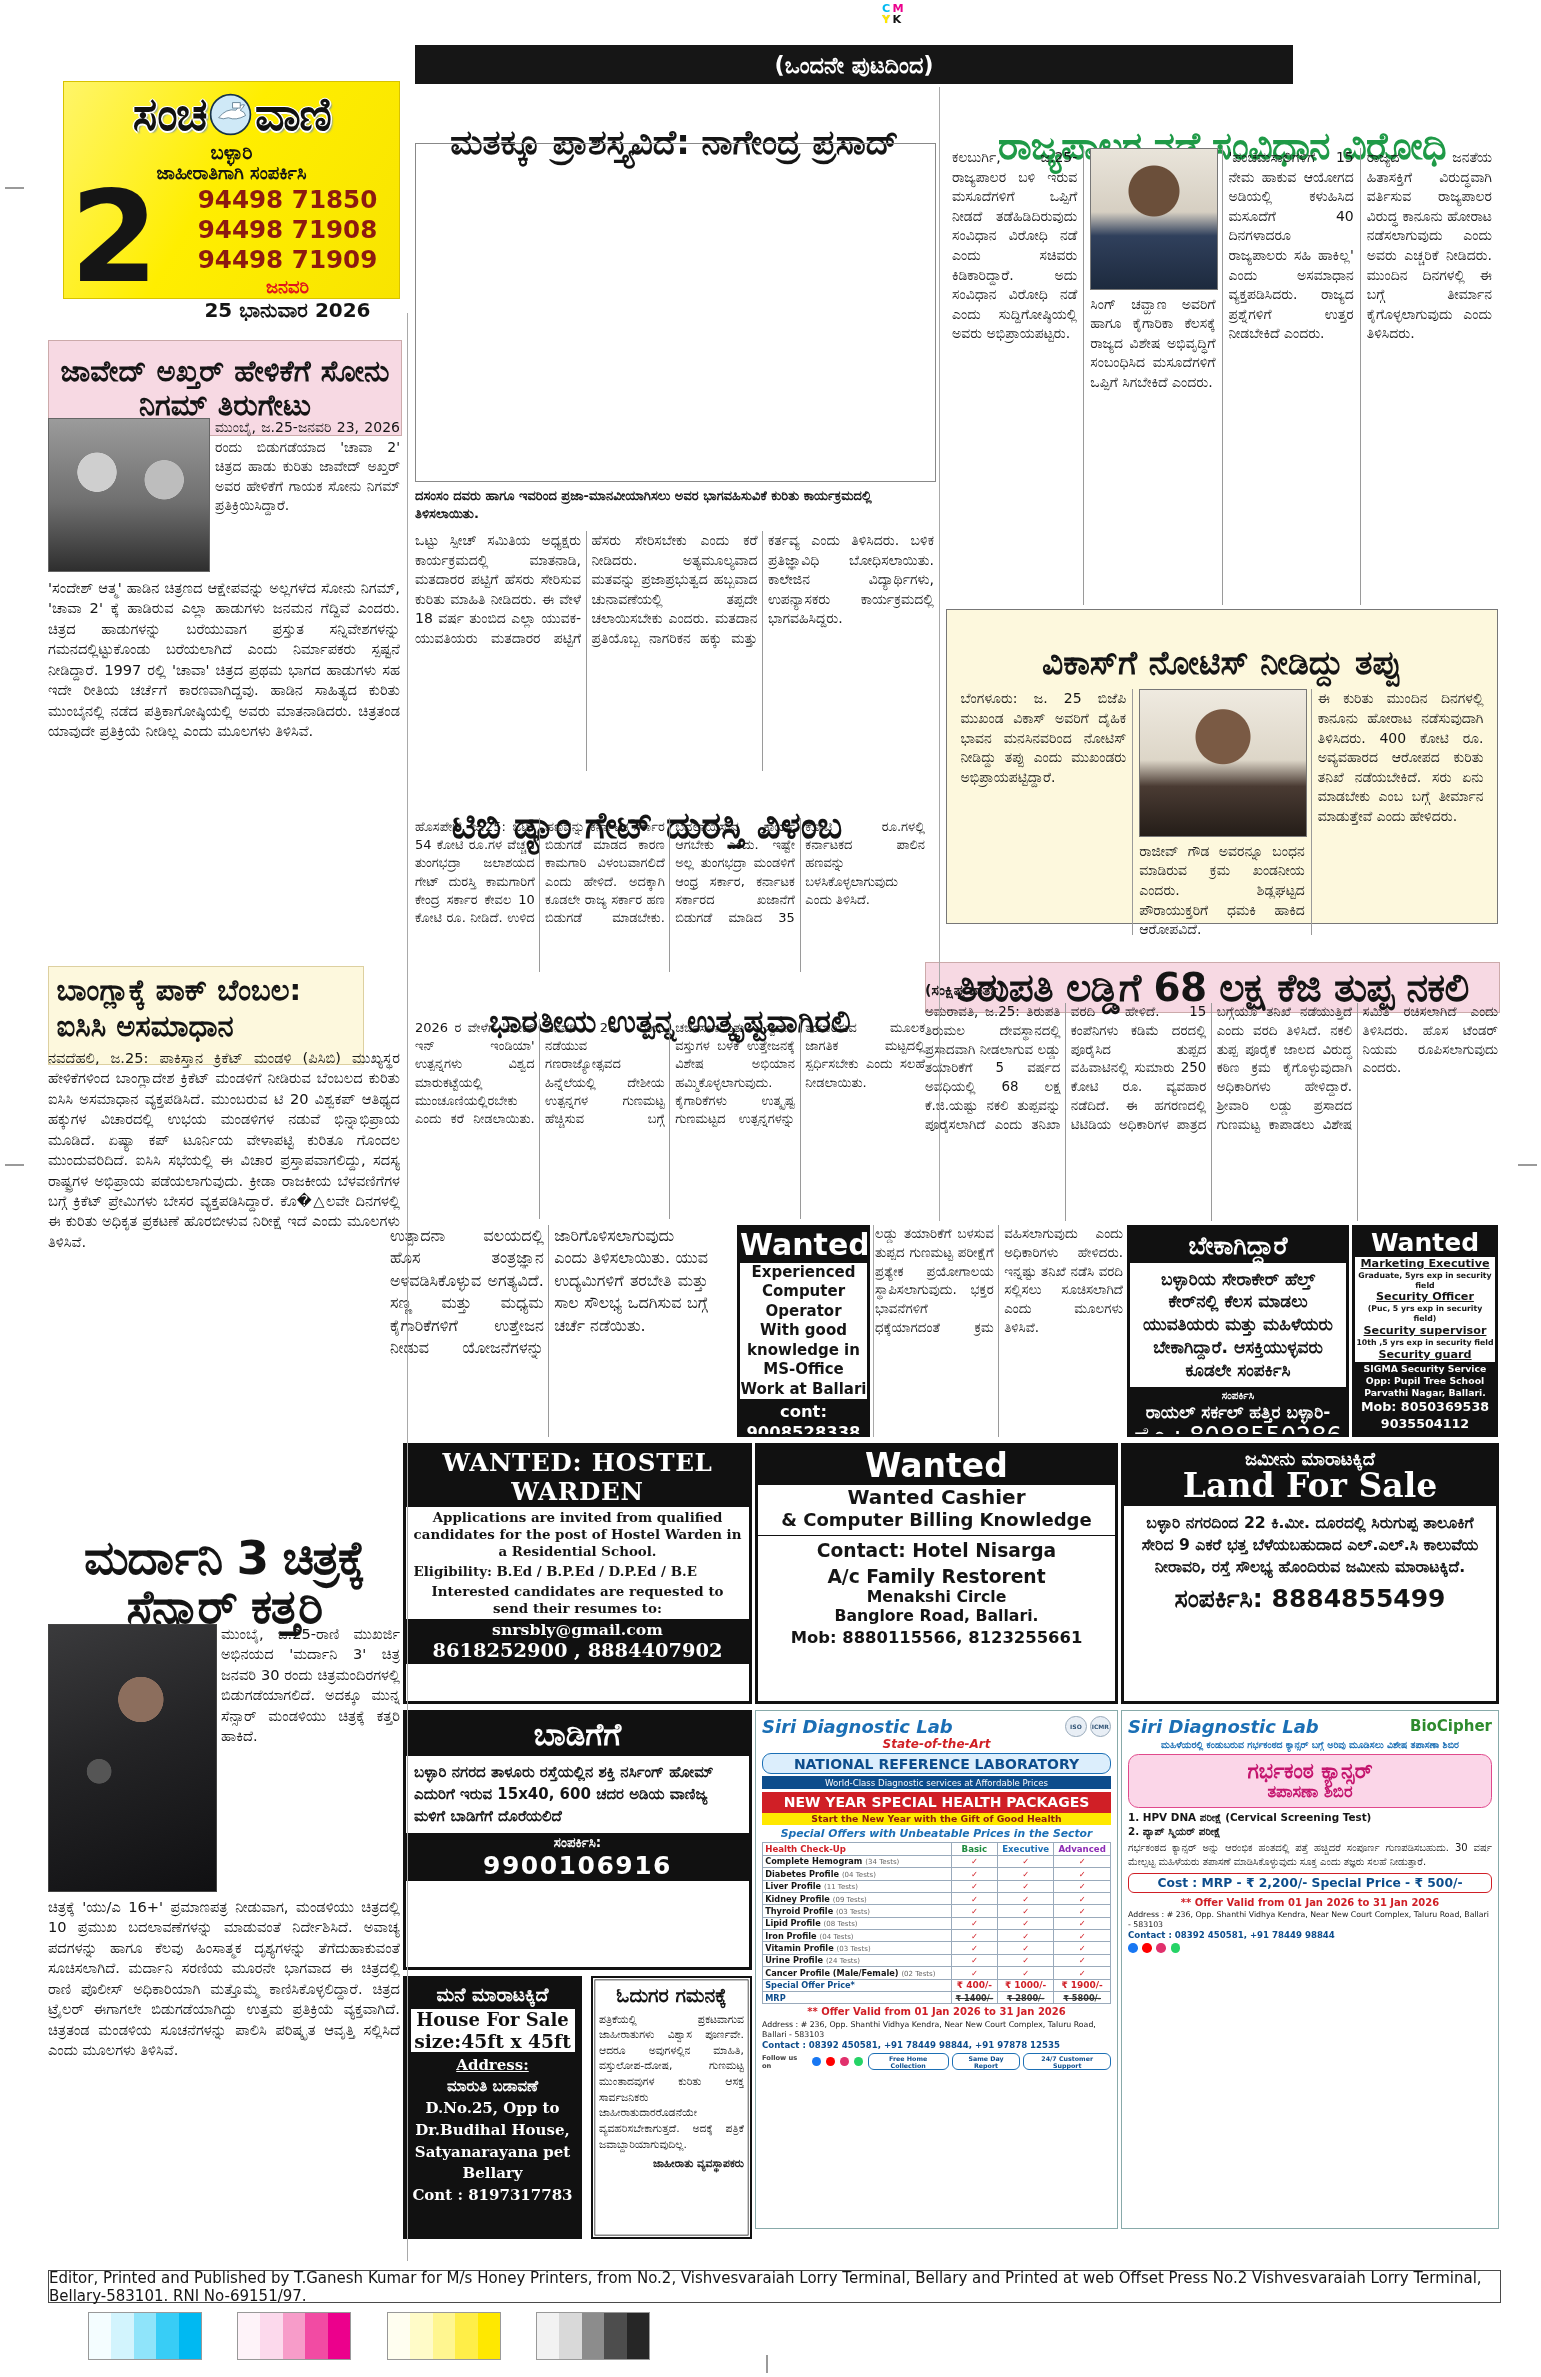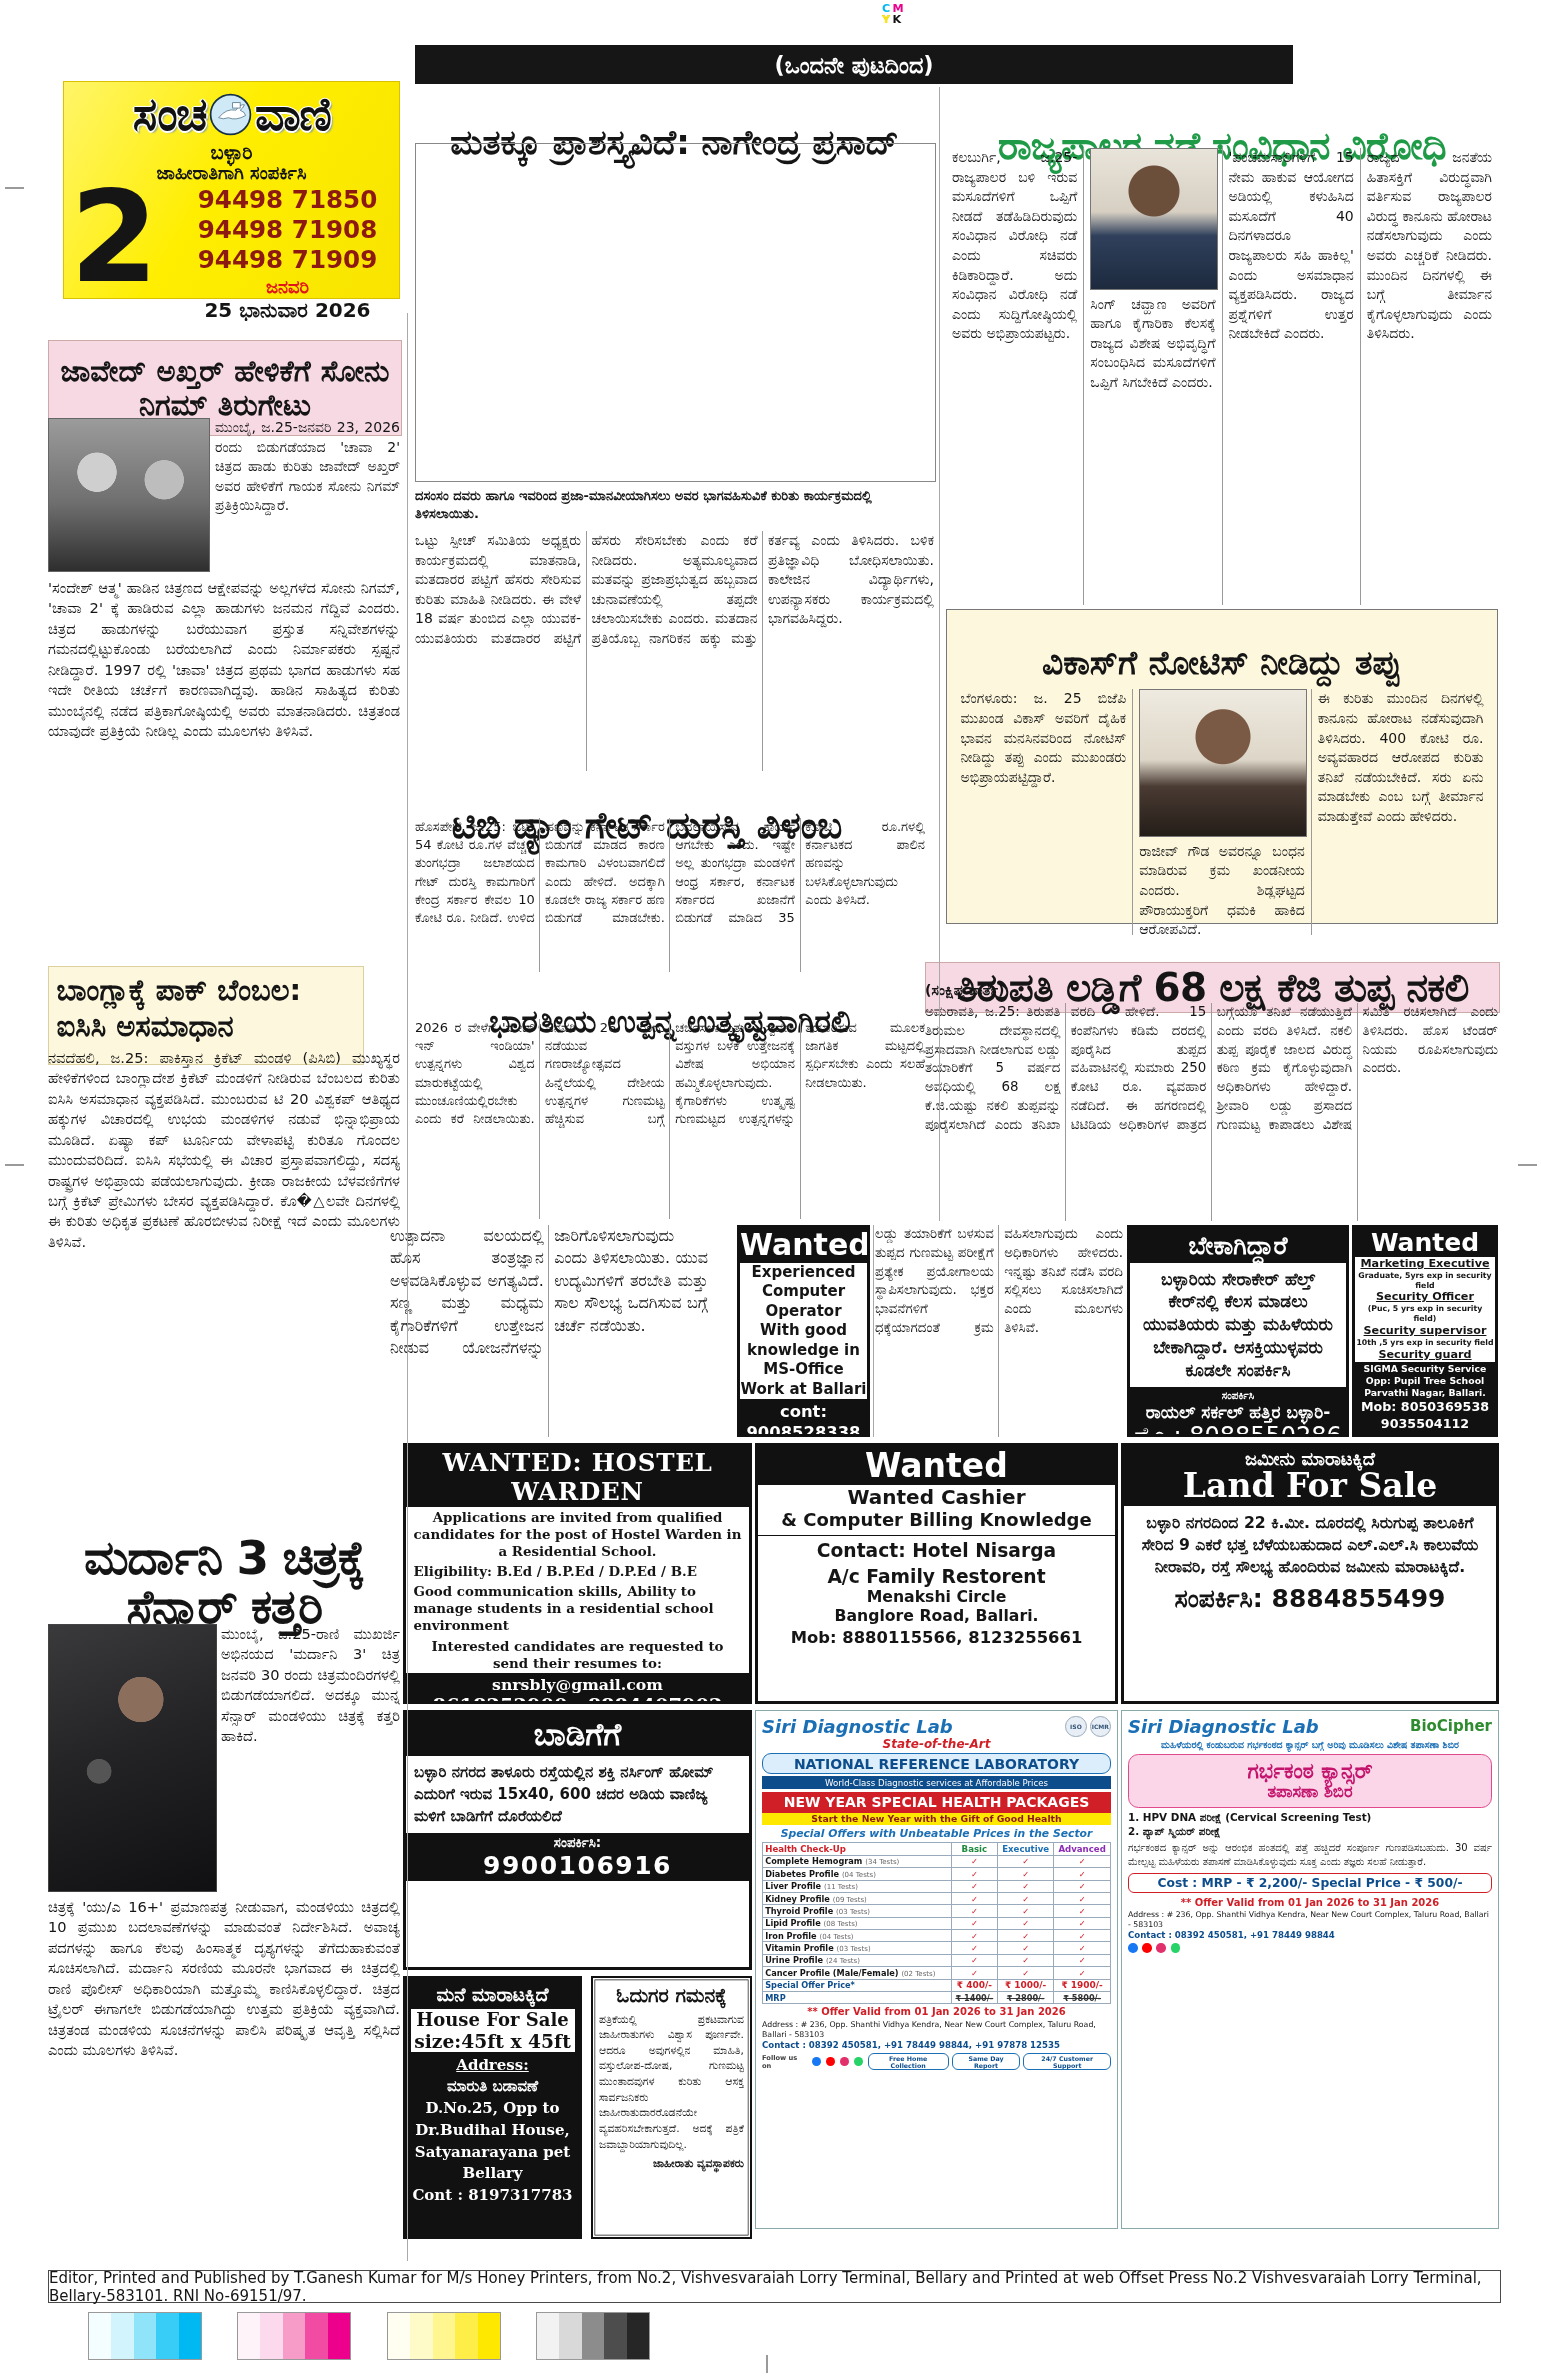--- a/index.html
+++ b/index.html
@@ -397,21 +397,20 @@
       <div>Parvathi Nagar, Ballari.</div>
       <div class="sigma-phone">Mob: 8050369538</div>
       <div class="sigma-phone">9035504112</div>
     </div>
   </div>
 
   <div class="abs ad" id="ad-hostel">
     <div class="ad-head">WANTED: HOSTEL WARDEN</div>
     <div class="hostel-p">Applications are invited from qualified candidates for the post of Hostel Warden in a Residential School.</div>
     <div class="hostel-p hostel-left">Eligibility: B.Ed / B.P.Ed / D.P.Ed / B.E</div>
-    <div class="hostel-p hostel-left">Good communication skills, Ability to manage students in a residential school environment</div>
     <div class="hostel-p">Interested candidates are requested to send their resumes to:</div>
     <div class="ad-foot">
       <div class="hostel-email">snrsbly@gmail.com</div>
       <div class="hostel-phones">8618252900 , 8884407902</div>
     </div>
   </div>
 
   <div class="abs ad" id="ad-cashier">
     <div class="ad-head">Wanted</div>
     <div class="cash-l1">Wanted Cashier</div>

